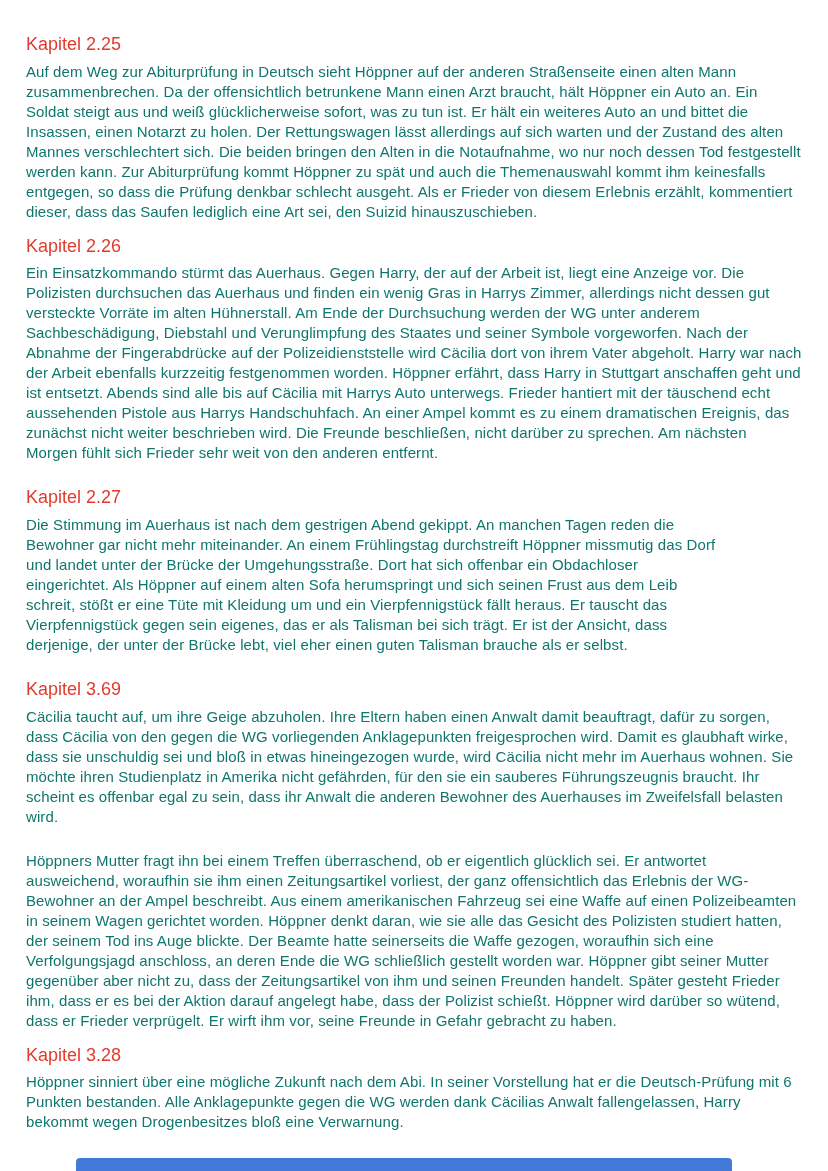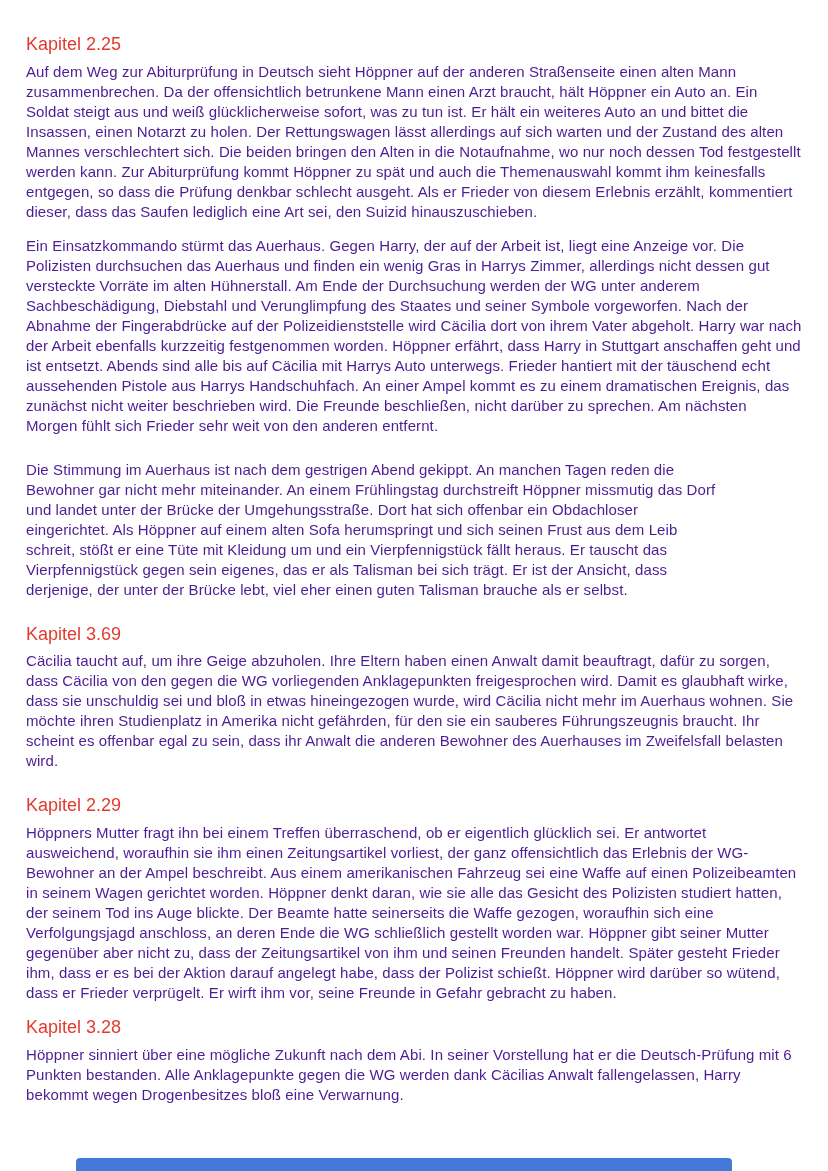--- a/index.html
+++ b/index.html
@@ -20,21 +20,21 @@
   h2.chapter-heading {
     font-size: 18px;
     font-weight: 400;
     color: #e23b2e;
     margin: 0 0 7px 0;
     line-height: 1.15;
   }
   p.chapter-body {
     font-size: 15px;
     line-height: 20px;
-    color: #4c1d95;
+    color: #0f766e;
     margin: 0;
     letter-spacing: 0.1px;
   }
   p.chapter-body.narrow { max-width: 698px; }
   .bottom-bar {
     position: absolute;
     bottom: 0;
     left: 76px;
     width: 656px;
     height: 13px;
@@ -46,34 +46,35 @@
 <body>
 
 <div class="content">
 
   <section class="chapter">
     <h2 class="chapter-heading">Kapitel 2.25</h2>
     <p class="chapter-body">Auf dem Weg zur Abiturprüfung in Deutsch sieht Höppner auf der anderen Straßenseite einen alten Mann zusammenbrechen. Da der offensichtlich betrunkene Mann einen Arzt braucht, hält Höppner ein Auto an. Ein Soldat steigt aus und weiß glücklicherweise sofort, was zu tun ist. Er hält ein weiteres Auto an und bittet die Insassen, einen Notarzt zu holen. Der Rettungswagen lässt allerdings auf sich warten und der Zustand des alten Mannes verschlechtert sich. Die beiden bringen den Alten in die Notaufnahme, wo nur noch dessen Tod festgestellt werden kann. Zur Abiturprüfung kommt Höppner zu spät und auch die Themenauswahl kommt ihm keinesfalls entgegen, so dass die Prüfung denkbar schlecht ausgeht. Als er Frieder von diesem Erlebnis erzählt, kommentiert dieser, dass das Saufen lediglich eine Art sei, den Suizid hinauszuschieben.</p>
   </section>
 
   <section class="chapter">
+    <h2 class="chapter-heading">Kapitel 2.26</h2>
     <p class="chapter-body">Ein Einsatzkommando stürmt das Auerhaus. Gegen Harry, der auf der Arbeit ist, liegt eine Anzeige vor. Die Polizisten durchsuchen das Auerhaus und finden ein wenig Gras in Harrys Zimmer, allerdings nicht dessen gut versteckte Vorräte im alten Hühnerstall. Am Ende der Durchsuchung werden der WG unter anderem Sachbeschädigung, Diebstahl und Verunglimpfung des Staates und seiner Symbole vorgeworfen. Nach der Abnahme der Fingerabdrücke auf der Polizeidienststelle wird Cäcilia dort von ihrem Vater abgeholt. Harry war nach der Arbeit ebenfalls kurzzeitig festgenommen worden. Höppner erfährt, dass Harry in Stuttgart anschaffen geht und ist entsetzt. Abends sind alle bis auf Cäcilia mit Harrys Auto unterwegs. Frieder hantiert mit der täuschend echt aussehenden Pistole aus Harrys Handschuhfach. An einer Ampel kommt es zu einem dramatischen Ereignis, das zunächst nicht weiter beschrieben wird. Die Freunde beschließen, nicht darüber zu sprechen. Am nächsten Morgen fühlt sich Frieder sehr weit von den anderen entfernt.</p>
   </section>
 
   <section class="chapter gap-lg">
+    <h2 class="chapter-heading">Kapitel 2.27</h2>
     <p class="chapter-body narrow">Die Stimmung im Auerhaus ist nach dem gestrigen Abend gekippt. An manchen Tagen reden die Bewohner gar nicht mehr miteinander. An einem Frühlingstag durchstreift Höppner missmutig das Dorf und landet unter der Brücke der Umgehungsstraße. Dort hat sich offenbar ein Obdachloser eingerichtet. Als Höppner auf einem alten Sofa herumspringt und sich seinen Frust aus dem Leib schreit, stößt er eine Tüte mit Kleidung um und ein Vierpfennigstück fällt heraus. Er tauscht das Vierpfennigstück gegen sein eigenes, das er als Talisman bei sich trägt. Er ist der Ansicht, dass derjenige, der unter der Brücke lebt, viel eher einen guten Talisman brauche als er selbst.</p>
   </section>
 
   <section class="chapter gap-lg">
     <h2 class="chapter-heading">Kapitel 3.69</h2>
     <p class="chapter-body">Cäcilia taucht auf, um ihre Geige abzuholen. Ihre Eltern haben einen Anwalt damit beauftragt, dafür zu sorgen, dass Cäcilia von den gegen die WG vorliegenden Anklagepunkten freigesprochen wird. Damit es glaubhaft wirke, dass sie unschuldig sei und bloß in etwas hineingezogen wurde, wird Cäcilia nicht mehr im Auerhaus wohnen. Sie möchte ihren Studienplatz in Amerika nicht gefährden, für den sie ein sauberes Führungszeugnis braucht. Ihr scheint es offenbar egal zu sein, dass ihr Anwalt die anderen Bewohner des Auerhauses im Zweifelsfall belasten wird.</p>
   </section>
 
   <section class="chapter gap-lg">
-    <h2 class="chapter-heading">Kapitel 2.29</h2>
     <p class="chapter-body">Höppners Mutter fragt ihn bei einem Treffen überraschend, ob er eigentlich glücklich sei. Er antwortet ausweichend, woraufhin sie ihm einen Zeitungsartikel vorliest, der ganz offensichtlich das Erlebnis der WG-Bewohner an der Ampel beschreibt. Aus einem amerikanischen Fahrzeug sei eine Waffe auf einen Polizeibeamten in seinem Wagen gerichtet worden. Höppner denkt daran, wie sie alle das Gesicht des Polizisten studiert hatten, der seinem Tod ins Auge blickte. Der Beamte hatte seinerseits die Waffe gezogen, woraufhin sich eine Verfolgungsjagd anschloss, an deren Ende die WG schließlich gestellt worden war. Höppner gibt seiner Mutter gegenüber aber nicht zu, dass der Zeitungsartikel von ihm und seinen Freunden handelt. Später gesteht Frieder ihm, dass er es bei der Aktion darauf angelegt habe, dass der Polizist schießt. Höppner wird darüber so wütend, dass er Frieder verprügelt. Er wirft ihm vor, seine Freunde in Gefahr gebracht zu haben.</p>
   </section>
 
   <section class="chapter">
     <h2 class="chapter-heading">Kapitel 3.28</h2>
     <p class="chapter-body">Höppner sinniert über eine mögliche Zukunft nach dem Abi. In seiner Vorstellung hat er die Deutsch-Prüfung mit 6 Punkten bestanden. Alle Anklagepunkte gegen die WG werden dank Cäcilias Anwalt fallengelassen, Harry bekommt wegen Drogenbesitzes bloß eine Verwarnung.</p>
   </section>
 
 </div>
 

